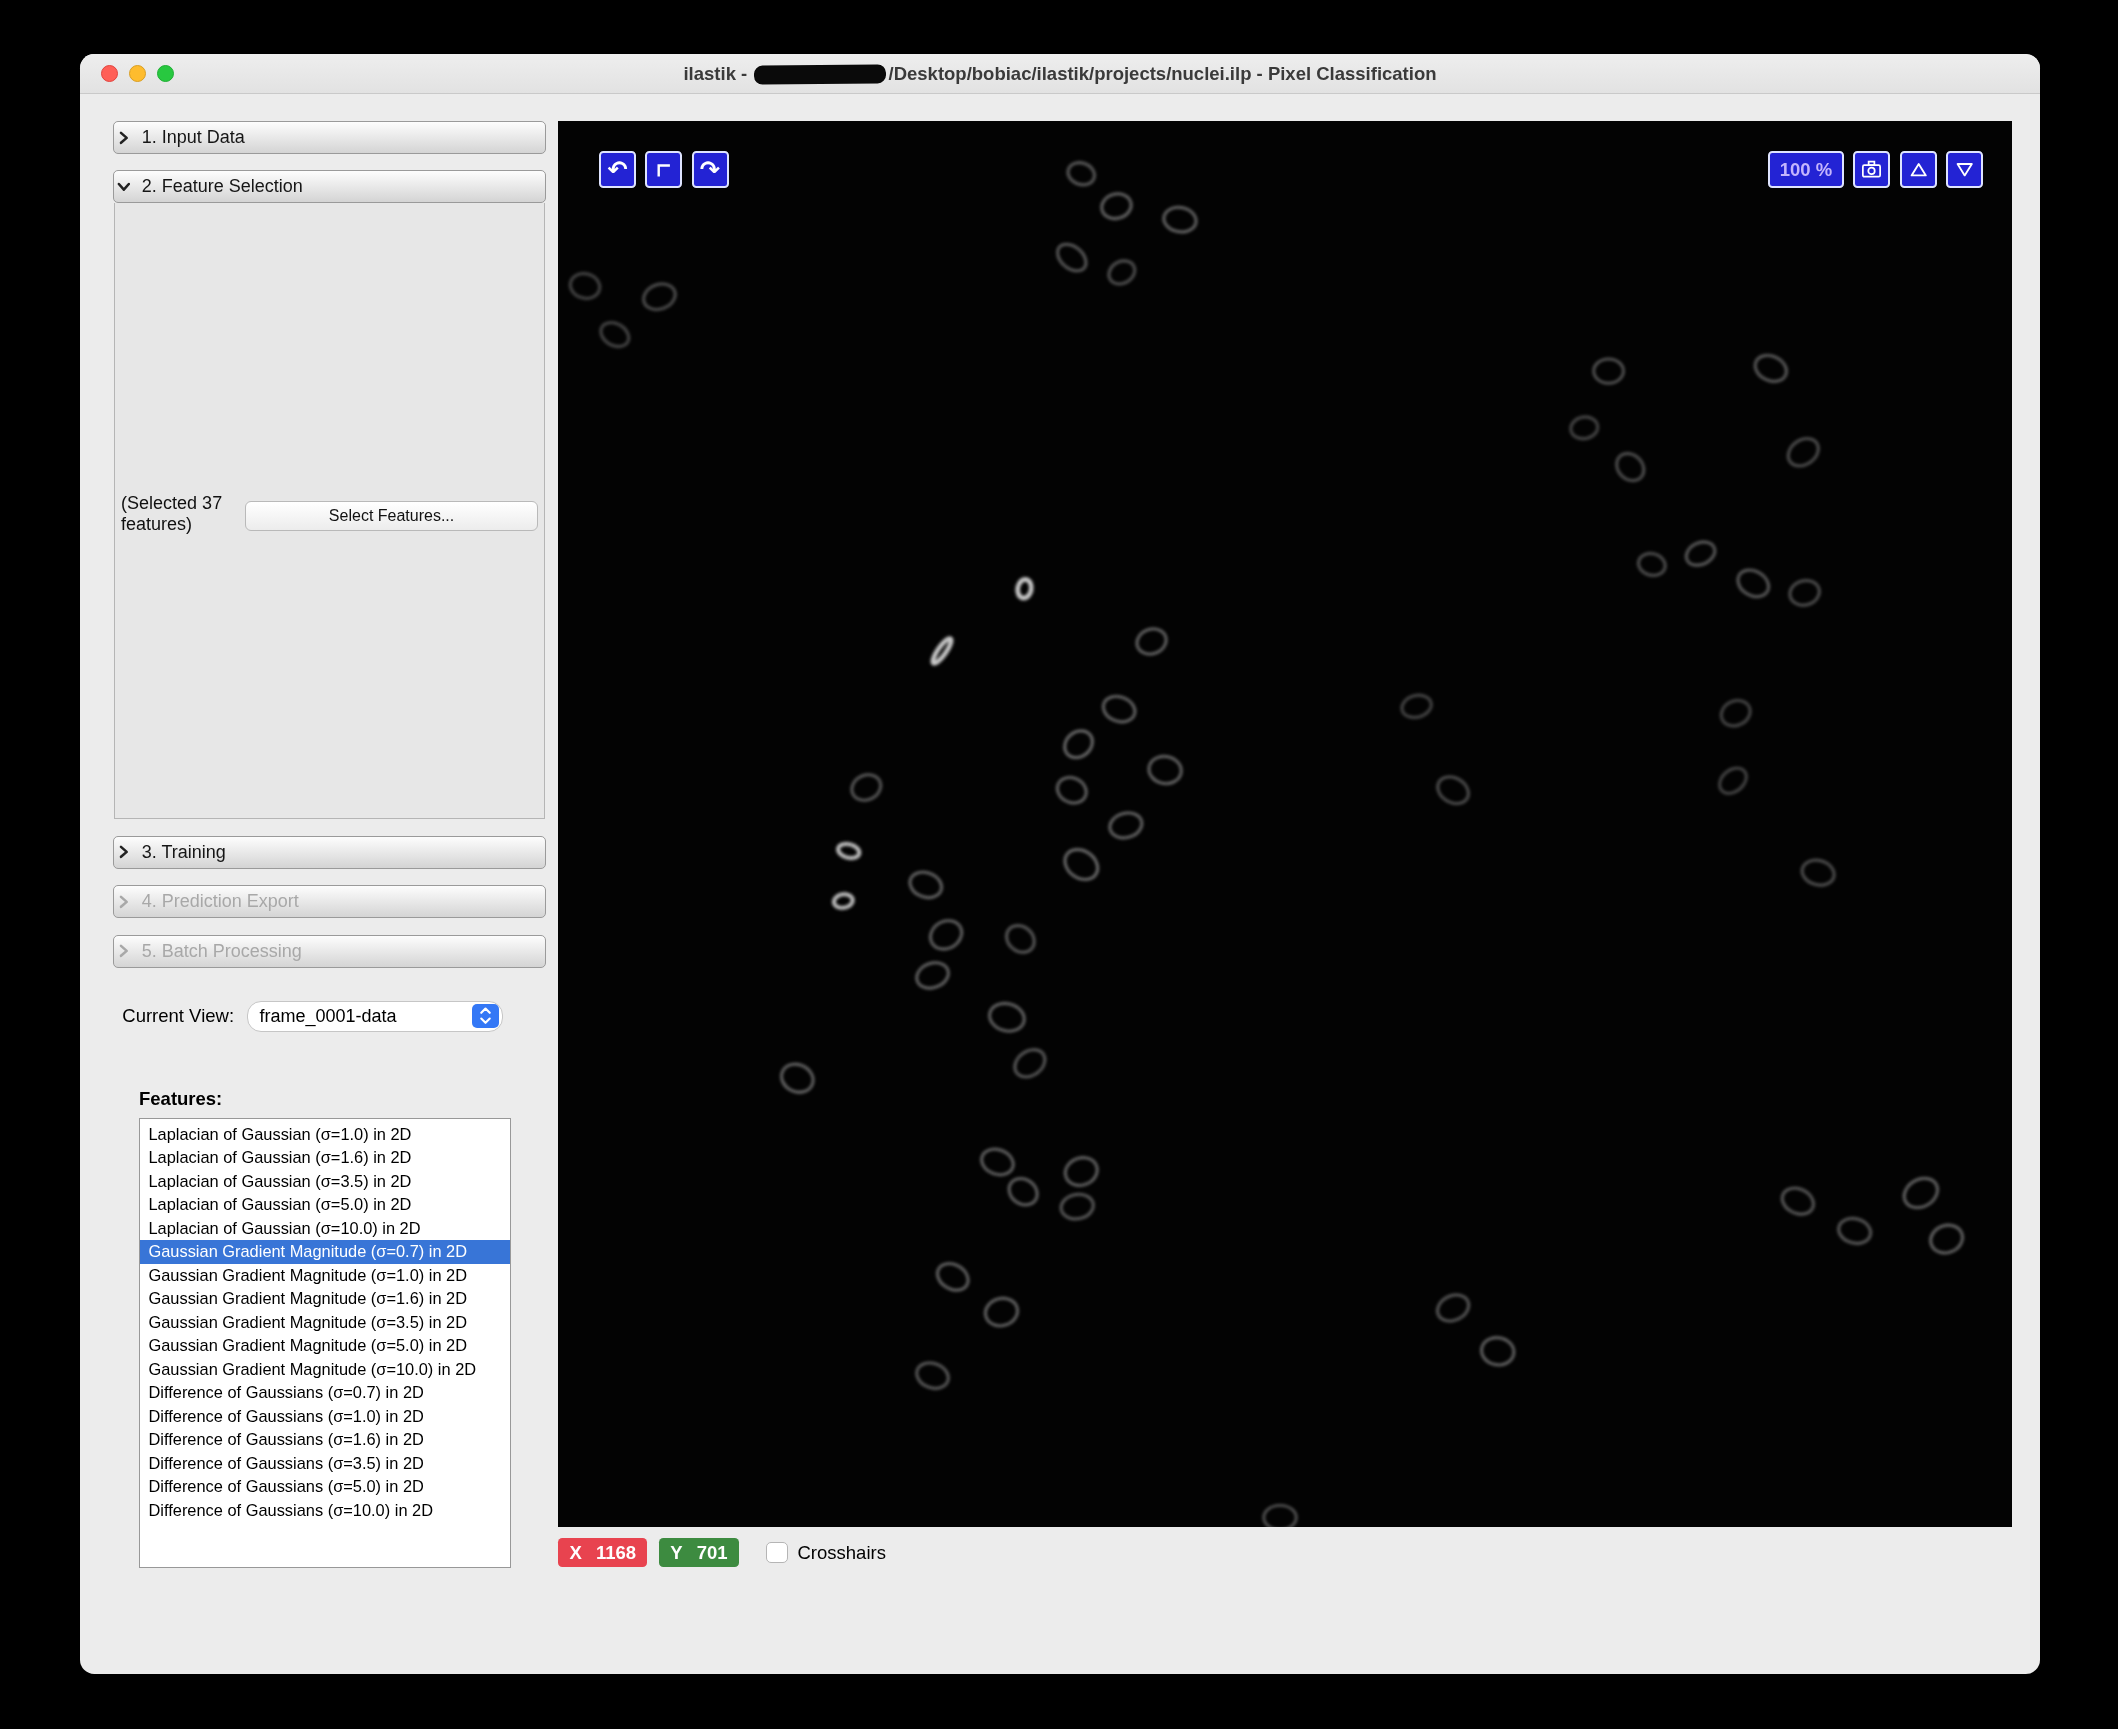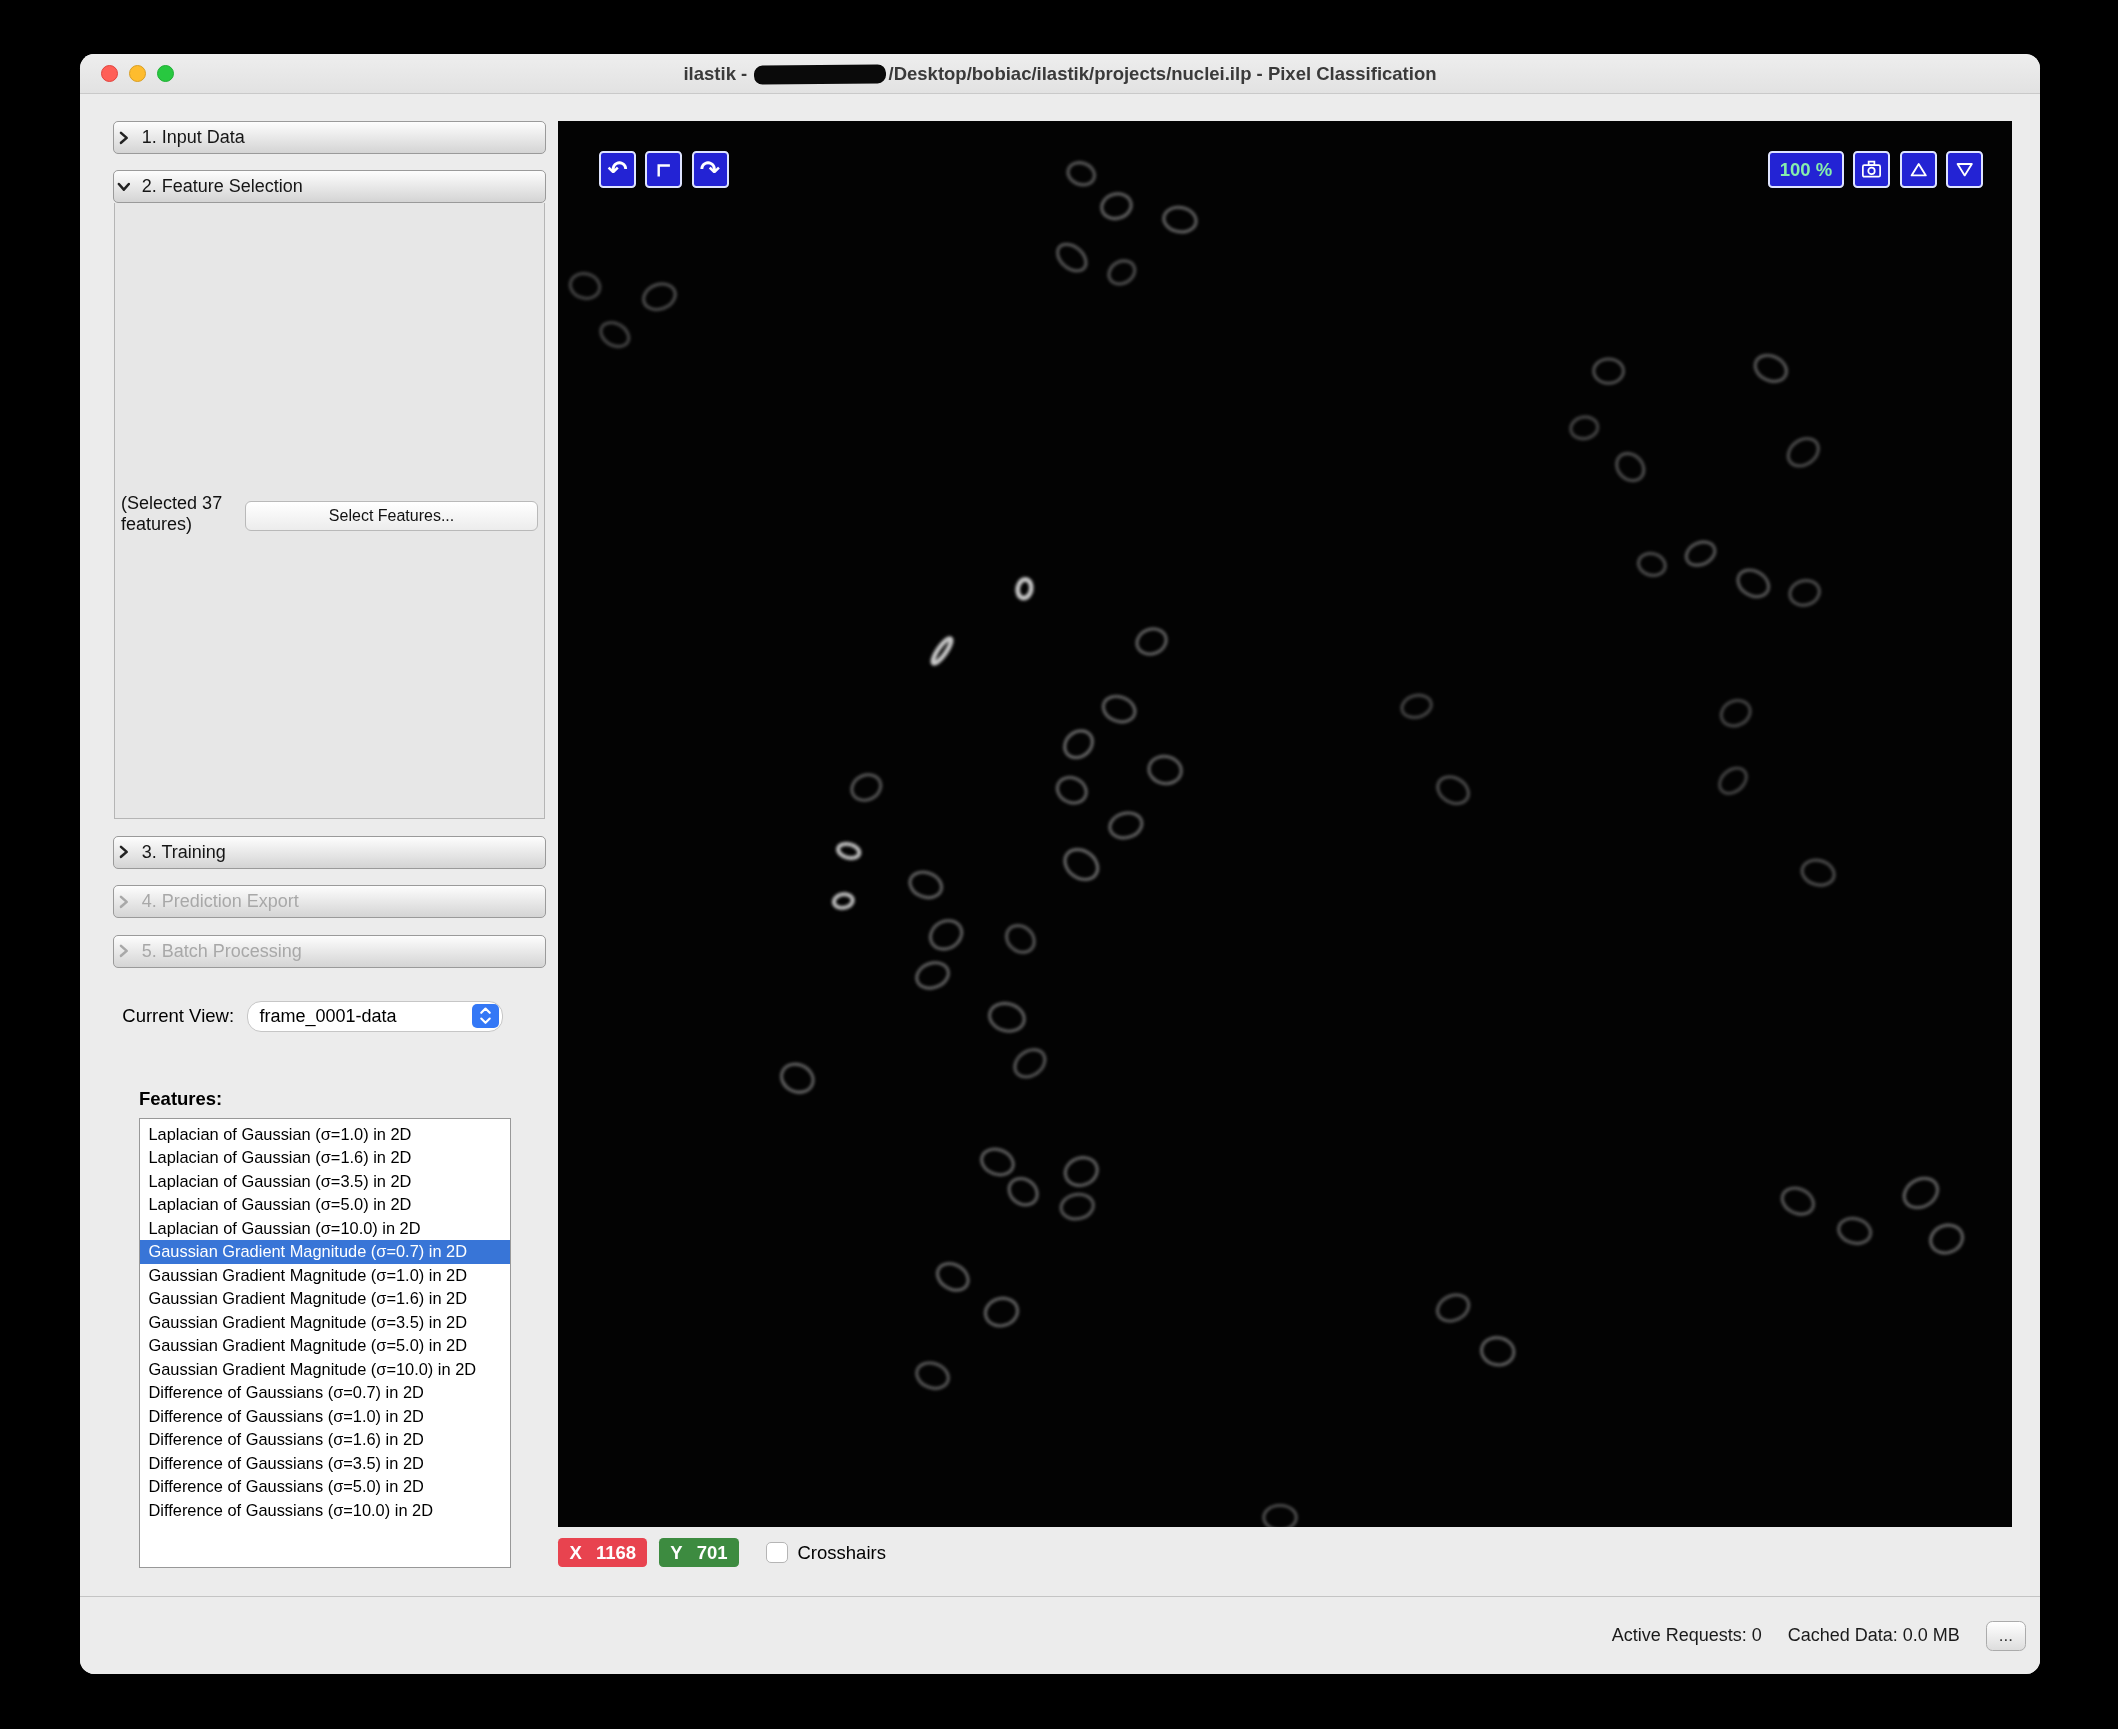--- a/index.html
+++ b/index.html
@@ -69,21 +69,21 @@
   .viewer { flex:1; display:flex; flex-direction:column; min-width:0; }
   .canvas { position:relative; height:1406px; flex:none; background:#030303; overflow:hidden; }
   .canvas svg.layer { position:absolute; inset:0; width:100%; height:100%; }
 
   .tb-left { position:absolute; top:30px; left:41px; display:flex; gap:9.3px; }
   .tb-right { position:absolute; top:30px; right:28.5px; display:flex; gap:9.3px; align-items:center; }
   .tool-btn { width:37px; height:37px; flex:none; background:var(--accent,#2323d4);
               border:2.1px solid #dfe4ff; border-radius:4.3px; color:#fff;
               display:flex; align-items:center; justify-content:center; padding:0; }
   .zoom-btn { height:37px; padding:2px 10px; background:var(--accent,#2323d4);
-              border:2.1px solid #dfe4ff; border-radius:4.3px; color:#86efac;
+              border:2.1px solid #dfe4ff; border-radius:4.3px; color:#c4b5fd;
               font-size:18.5px; font-weight:bold; font-family:inherit; }
   .glyph { font-family:"DejaVu Sans",sans-serif; font-size:24px; font-weight:bold; line-height:1; }
 
   .badges-row { display:flex; align-items:center; gap:11.4px; margin-top:10px; height:31px; flex:none; }
   .badge { height:28.5px; border-radius:4.3px; display:flex; align-items:center; padding:0 11.4px;
            color:#fff; font-size:18.5px; font-weight:bold; gap:14.2px; }
   .badge.x { background:var(--xb,#e8434f); }
   .badge.y { background:var(--yb,#3d8b40); }
   .crosshairs { display:flex; align-items:center; gap:10px; margin-left:15.7px; font-size:18.5px; color:#000; }
   .checkbox { width:21.4px; height:21.4px; background:#fff; border:1.4px solid #b5b5b5; border-radius:5px; display:inline-block; }
@@ -303,19 +303,14 @@
           <span>701</span>
         </div>
         <label class="crosshairs">
           <span class="checkbox"></span>
           <span>Crosshairs</span>
         </label>
       </div>
     </div>
   </div>
 
-  <div class="statusbar">
-    <span>Active Requests: 0</span>
-    <span>Cached Data: 0.0 MB</span>
-    <button class="more-btn">...</button>
-  </div>
 </div>
 
 
 </body></html>

